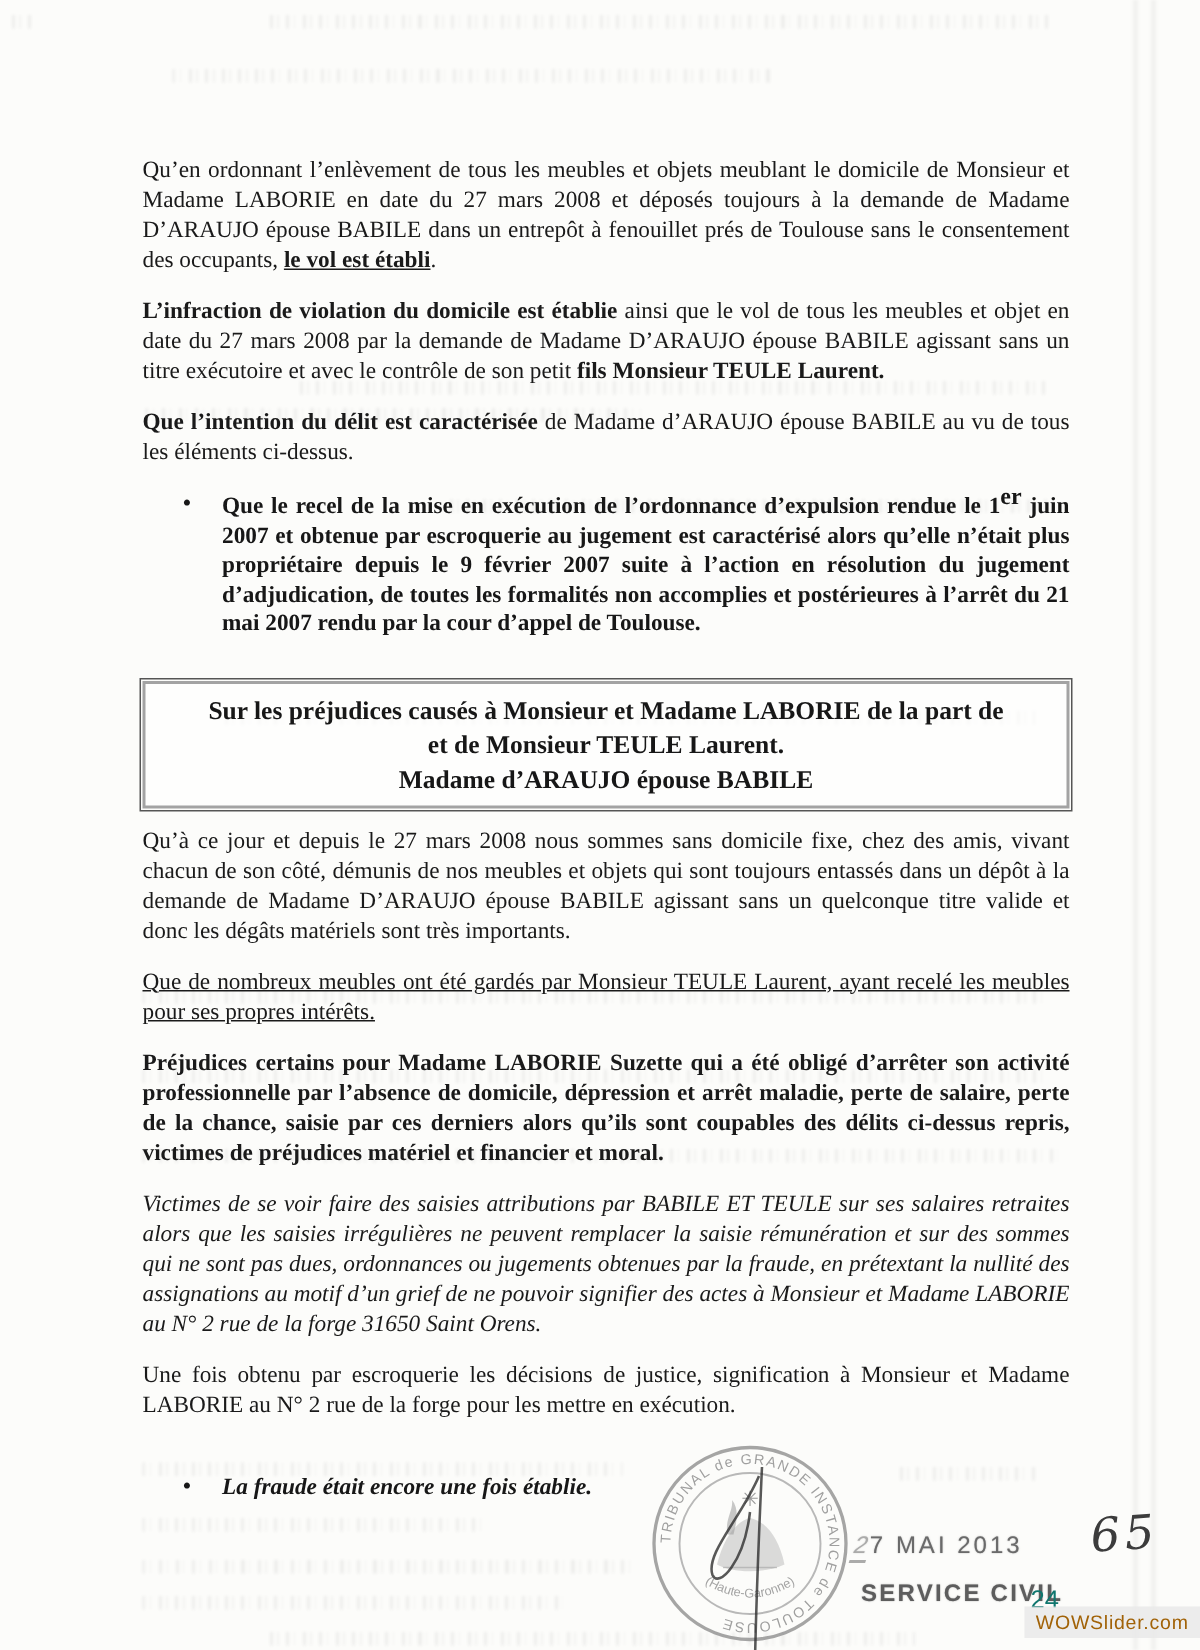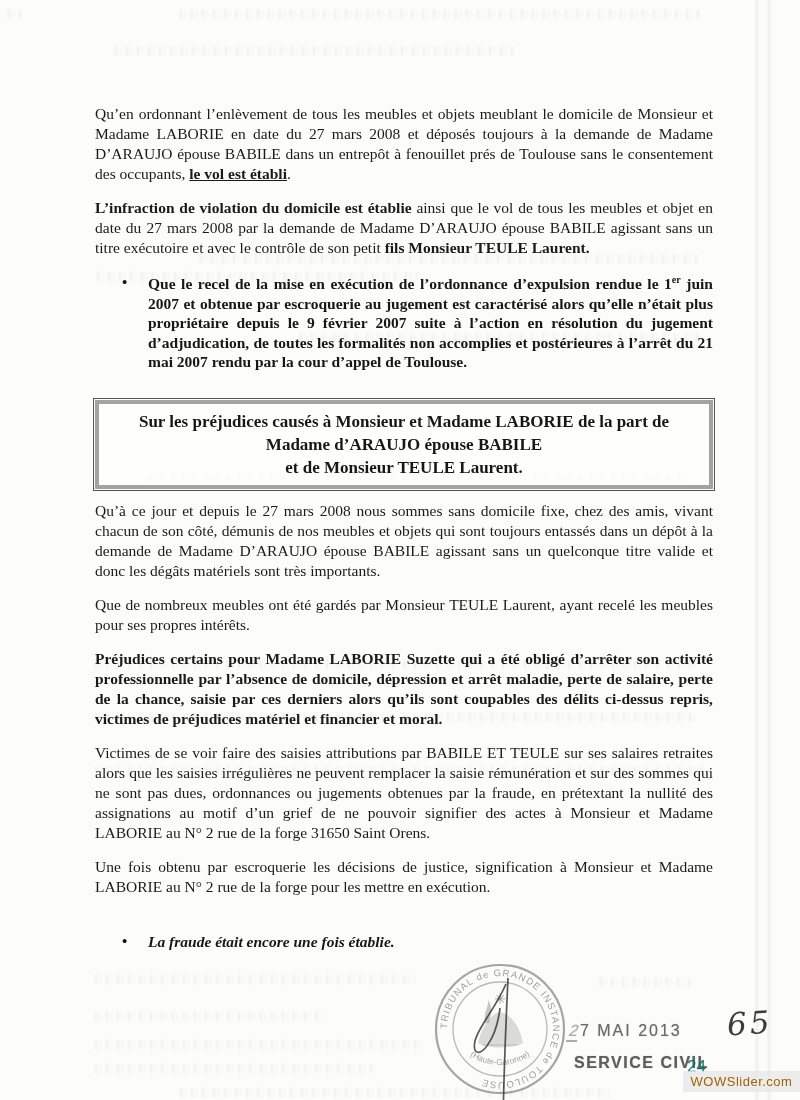--- a/index.html
+++ b/index.html
@@ -23,30 +23,30 @@
   .bullet-item { display:flex; margin:16px 0 0 27px; }
   .bullet-item .marker { width:26px; flex:none; font-weight:bold; font-size:15px; }
   .bullet-item .marker::before { content:"\2022"; }
   .bullet1-text {
     font-weight:bold; text-align:justify; font-size:15.5px; line-height:19.5px;
   }
   .bullet2 { margin-top:36px; }
   .bullet2-text { font-weight:bold; font-style:italic; font-size:15.5px; }
 
   .heading-box {
-    border:4px solid #a3a3a3; outline:1px solid #555; outline-offset:1px;
+    border:2px solid #a3a3a3; outline:1px solid #555; outline-offset:1px;
     text-align:center; font-weight:bold; font-size:17px; line-height:23px;
     padding:6px 8px; margin:28px 0 12px 0; background:rgba(255,255,255,.6);
   }
 
-  sup { font-size:10px; vertical-align:super; line-height:0;margin-top:32px; }
+  sup { font-size:16px; vertical-align:super; line-height:0;margin-top:32px; }
 
   
-  .mb15 { margin-bottom:15px; } .mb12 { margin-bottom:12px; }
-  .mb13 { margin-bottom:13px;font-weight:bold; } .mb11 { margin-bottom:11px; }
+  .mb15 { margin-bottom:15px; } .mb12 { margin-bottom:12px;text-decoration:underline; }
+  .mb13 { margin-bottom:13px;font-weight:bold; } .mb11 { margin-bottom:11px;font-style:italic; }
   .mb6  { margin-bottom:6px;  }
 
   
   .stamp-text {
     position:absolute; font-family:"Liberation Sans", sans-serif;
     color:#5d5d5d; text-shadow:0 0 1px rgba(93,93,93,.55); white-space:nowrap;
   }
   .greffier { left:553px; top:990px; font-size:17px; font-weight:bold; letter-spacing:2px; }
   .datestamp { left:569px; top:1022px; font-size:16px; letter-spacing:2px; color:#6a6a6a; }
   .datestamp .d1 { opacity:.55; transform:skewX(-18deg); display:inline-block; border-bottom:2px solid #6a6a6a; }
@@ -110,30 +110,31 @@
     <div class="streak" style="right:40px;"></div>
     <div class="streak" style="right:28px;"></div>
   </div>
 
   <div class="content">
 
     <p class="doc mb15"><span>Qu’en ordonnant l’enlèvement de tous les meubles et objets meublant le domicile de Monsieur et Madame LABORIE en date du 27 mars 2008 et déposés toujours à la demande de Madame D’ARAUJO épouse BABILE dans un entrepôt à fenouillet prés de Toulouse sans le consentement des occupants, </span><span class="bu">le vol est établi</span><span>.</span></p>
 
     <p class="doc mb15"><span class="b">L’infraction de violation du domicile est établie</span><span>  ainsi que le vol de tous les meubles et objet en date du 27 mars 2008 par la demande de Madame D’ARAUJO épouse BABILE agissant sans un titre exécutoire et avec le contrôle de son petit </span><span class="b">fils Monsieur TEULE Laurent.</span></p>
 
+    <p class="doc mb6"><span class="b">Que l’intention du délit est caractérisée</span><span> de Madame d’ARAUJO épouse BABILE au vu de tous les éléments ci-dessus.</span></p>
 
     <div class="bullet-item">
       <span class="marker"></span>
       <span class="bullet1-text"><span>Que le recel de la mise en exécution de l’ordonnance d’expulsion rendue le 1</span><sup>er</sup><span> juin 2007 et obtenue par escroquerie au jugement est caractérisé alors qu’elle n’était plus propriétaire depuis le 9 février 2007 suite à l’action en résolution du jugement d’adjudication, de toutes les formalités non accomplies et postérieures à l’arrêt du 21 mai 2007 rendu par la cour d’appel de Toulouse.</span></span>
     </div>
 
     <div class="heading-box">
       <div>Sur les préjudices causés à Monsieur et Madame LABORIE de la part de</div>
+      <div>et de Monsieur TEULE Laurent.</div>
       <div>Madame d’ARAUJO épouse BABILE</div>
-      <div>et de Monsieur TEULE Laurent.</div>
     </div>
 
     <p class="doc mb15">Qu’à ce jour et depuis le 27 mars 2008 nous sommes sans domicile fixe, chez des amis, vivant chacun de son côté, démunis de nos meubles et objets qui sont toujours entassés dans un dépôt à la demande de Madame D’ARAUJO épouse BABILE agissant sans un quelconque titre valide et donc les dégâts matériels sont très importants.</p>
 
     <p class="doc mb12">Que de nombreux meubles ont été gardés par Monsieur TEULE Laurent, ayant recelé les meubles pour ses propres intérêts.</p>
 
     <p class="doc mb13">Préjudices certains pour Madame LABORIE Suzette qui a été obligé d’arrêter son activité professionnelle par l’absence de domicile, dépression et arrêt maladie, perte de salaire, perte de la chance, saisie par ces derniers alors qu’ils sont coupables des délits ci-dessus repris, victimes de préjudices matériel et financier et moral.</p>
 
     <p class="doc mb11">Victimes de se voir faire des saisies attributions par BABILE ET TEULE sur ses salaires retraites alors que les saisies irrégulières ne peuvent remplacer la saisie rémunération et sur des sommes qui ne sont pas dues, ordonnances ou jugements obtenues par la fraude, en prétextant la nullité des assignations au motif d’un grief de ne pouvoir signifier des actes à Monsieur et Madame LABORIE au N° 2 rue de la forge 31650 Saint Orens.</p>
 

